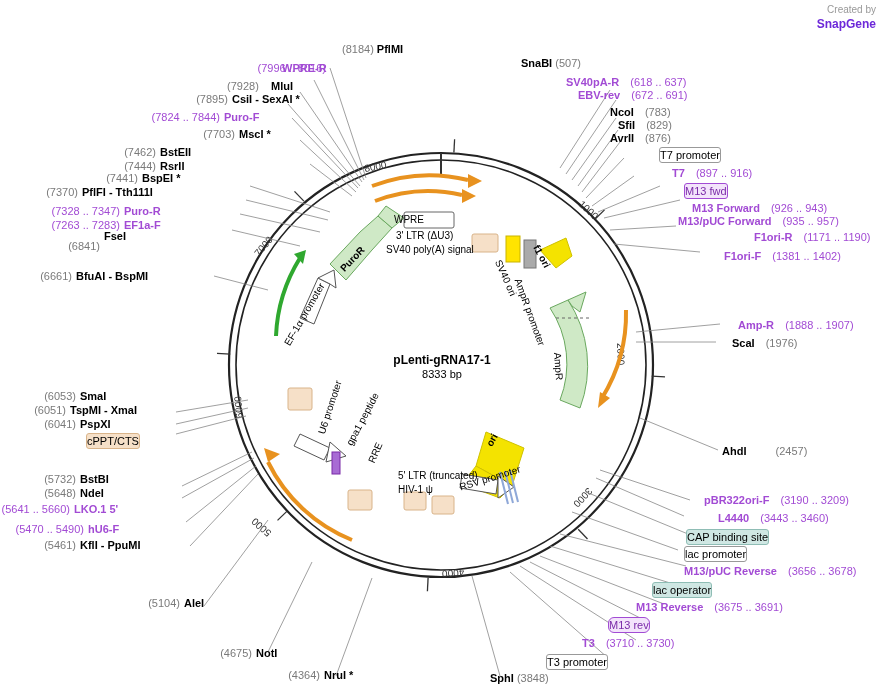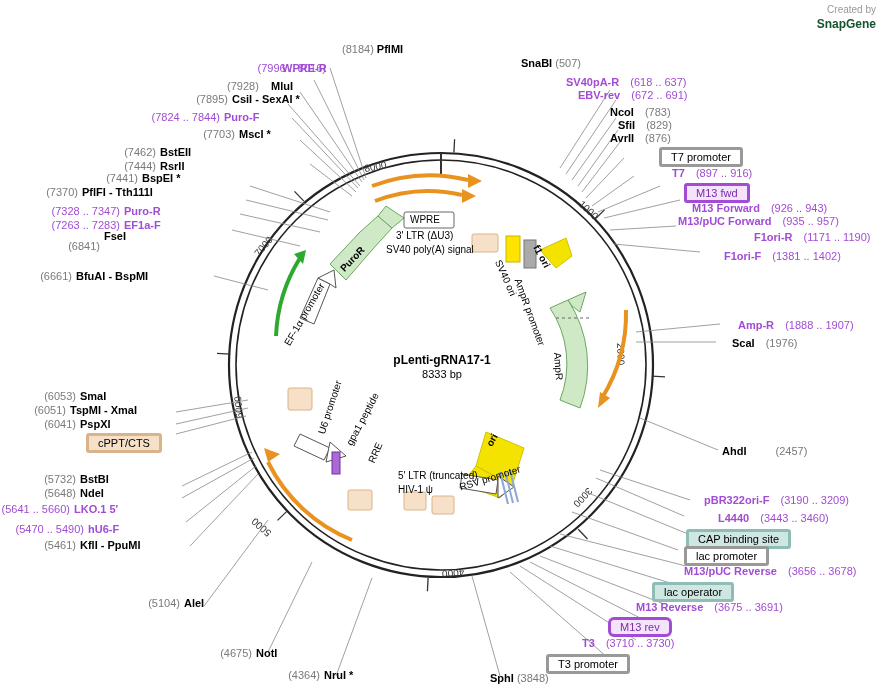--- a/index.html
+++ b/index.html
@@ -9,28 +9,28 @@
     font-family:"Liberation Sans", sans-serif;
     position:relative;
     overflow:hidden;
   }
   .abs{position:absolute;}
   .lbl{font-size:11px;color:#000;white-space:nowrap;}
   .bold{font-weight:bold;}
   .purple{color:#a24bd4;}
   .coord{color:#7a7a7a;font-weight:normal;}
   .coordp{color:#a24bd4;font-weight:normal;}
-  .box{border:3px solid #701a75;border-radius:3px;padding:1px 9px;font-size:11px;background:#fff;}
+  .box{border:1px solid #701a75;border-radius:3px;padding:1px 0;font-size:11px;background:#fff;}
   .box.purple-b{border-color:#a24bd4;background:#f3e4fb;color:#7a2ba8;}
   .box.teal{background:#cfe7e3;border-color:#8fbdb5;}
   .box.tan{background:#f6e0c8;border-color:#d9b48a;}
   .box.grey-b{background:#ffffff;border-color:#999;}
   #plasmid-svg{position:absolute;left:0;top:0;}
   .brand{position:absolute;right:8px;top:4px;font-size:10px;color:#999;text-align:right;line-height:1.25;}
-  .brand b{color:#14532d;font-size:12px;}
+  .brand b{color:#6d28d9;font-size:12px;}
   .center-title{font-size:12px;font-weight:bold;color:#000;text-align:center;}
   .center-sub{font-size:11px;color:#000;text-align:center;}
   .feat{font-size:10px;color:#000;}
 </style>
 </head>
 <body>
 
 <div class="brand">
   <span>Created by</span><br>
   <b>SnapGene</b>
@@ -165,21 +165,21 @@
     <path d="M 664 604 L 540 556"></path>
     <path d="M 648 622 L 530 562"></path>
     <path d="M 636 640 L 520 566"></path>
     <path d="M 608 658 L 510 572"></path>
   </g>
 </svg>
 
 <div class="abs center-title" style="left:352px;top:353px;width:180px;">pLenti-gRNA17-1</div>
 <div class="abs center-sub" style="left:352px;top:368px;width:180px;">8333 bp</div>
 
-<div class="abs feat" style="left:410px;top:214px;">WPRE</div>
+<div class="abs feat" style="left:394px;top:214px;">WPRE</div>
 <div class="abs feat" style="left:396px;top:230px;">3' LTR (ΔU3)</div>
 <div class="abs feat" style="left:386px;top:244px;">SV40 poly(A) signal</div>
 <div class="abs feat" style="left:503px;top:258px;transform:rotate(66deg);transform-origin:0 0;">SV40 ori</div>
 <div class="abs feat" style="left:541px;top:243px;transform:rotate(62deg);transform-origin:0 0;color:#000;font-weight:bold;">f1 ori</div>
 <div class="abs feat" style="left:523px;top:277px;transform:rotate(70deg);transform-origin:0 0;">AmpR promoter</div>
 <div class="abs feat" style="left:563px;top:352px;transform:rotate(86deg);transform-origin:0 0;">AmpR</div>
 <div class="abs feat" style="left:484px;top:443px;transform:rotate(-62deg);transform-origin:0 0;font-weight:bold;">ori</div>
 <div class="abs feat" style="left:458px;top:482px;transform:rotate(-17deg);transform-origin:0 0;">RSV promoter</div>
 <div class="abs feat" style="left:398px;top:470px;">5' LTR (truncated)</div>
 <div class="abs feat" style="left:398px;top:484px;">HIV-1 ψ</div>

